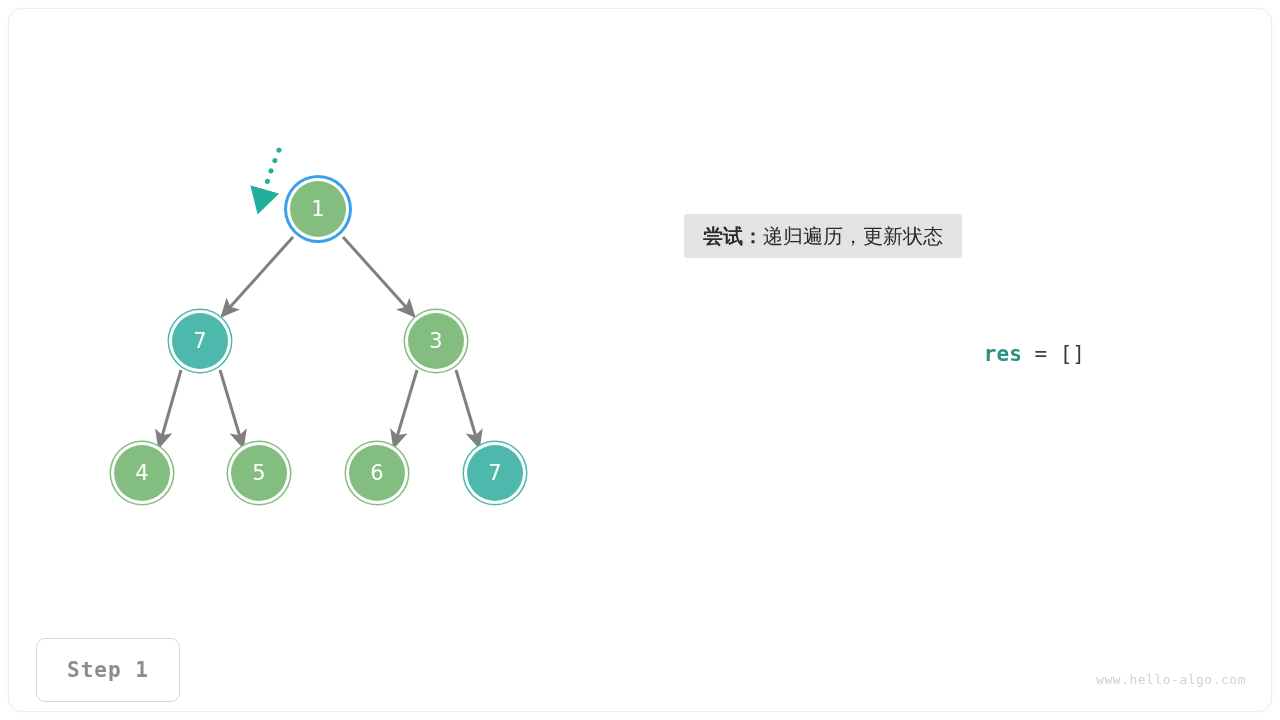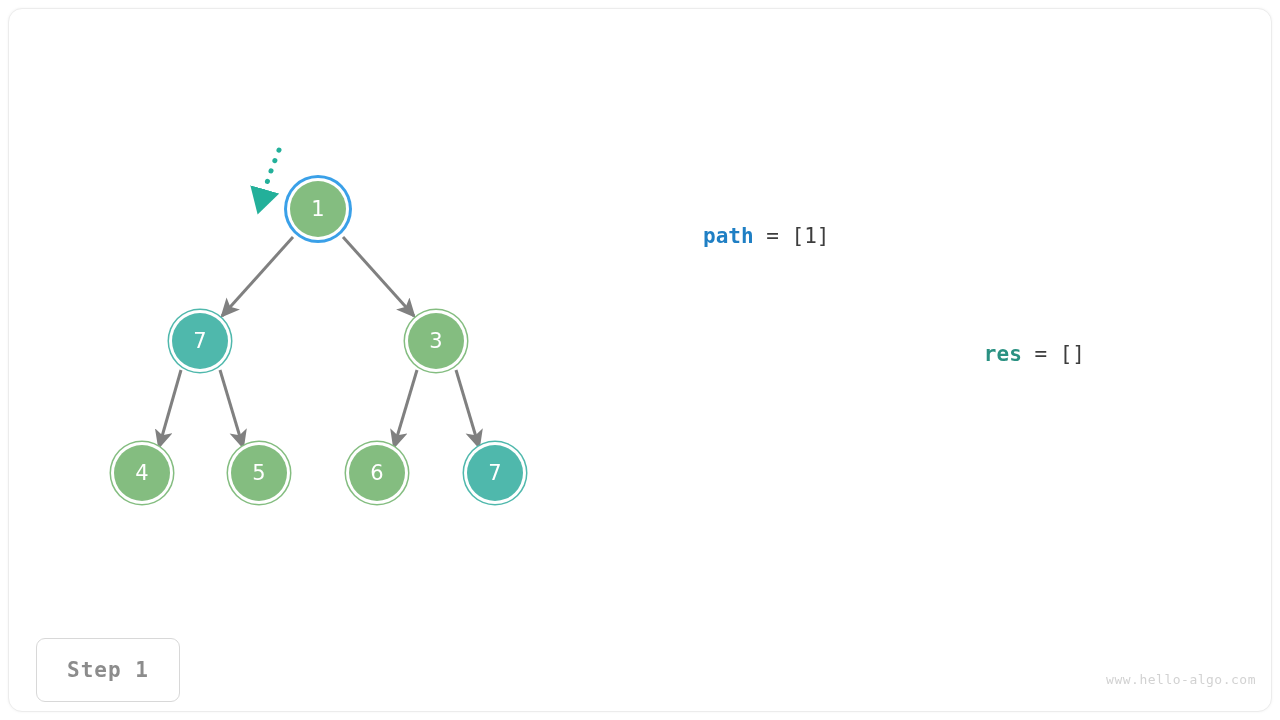--- a/index.html
+++ b/index.html
@@ -131,21 +131,21 @@
     font-size: 21px;
     font-weight: bold;
     color: #8c8c8c;
     letter-spacing: 1px;
     box-sizing: border-box;
   }
 
   
   #watermark {
     position: absolute;
-    right: 24px;
+    right: 34px;
     top: 672px;
     font-family: "DejaVu Sans Mono", monospace;
     font-size: 13px;
     color: #d2d2d2;
     letter-spacing: 0.5px;
   }
 </style>
 </head>
 <body>
 
@@ -200,23 +200,27 @@
   <div class="node green" style="left:349px; top:445px;">
     <span class="node-label">6</span>
   </div>
 
   <div class="node teal" style="left:467px; top:445px;">
     <span class="node-label">7</span>
   </div>
 
   <div id="panel">
 
-
-
-    <div class="code-line" id="path-line"><span class="var-path">path</span><span> = [1]</span></div>
+    <div>
+      <div class="cn-line highlight">
+        <span class="cn-key">尝试：</span><span class="cn-val">递归遍历，更新状态</span>
+      </div>
+    </div>
+
+
 
     <div class="code-line" id="res-line"><span class="var-res">res</span><span> = []</span></div>
   </div>
 
   <div id="step-badge">
     <span>Step 1</span>
   </div>
 
   <div id="watermark">
     <span>www.hello-algo.com</span>

